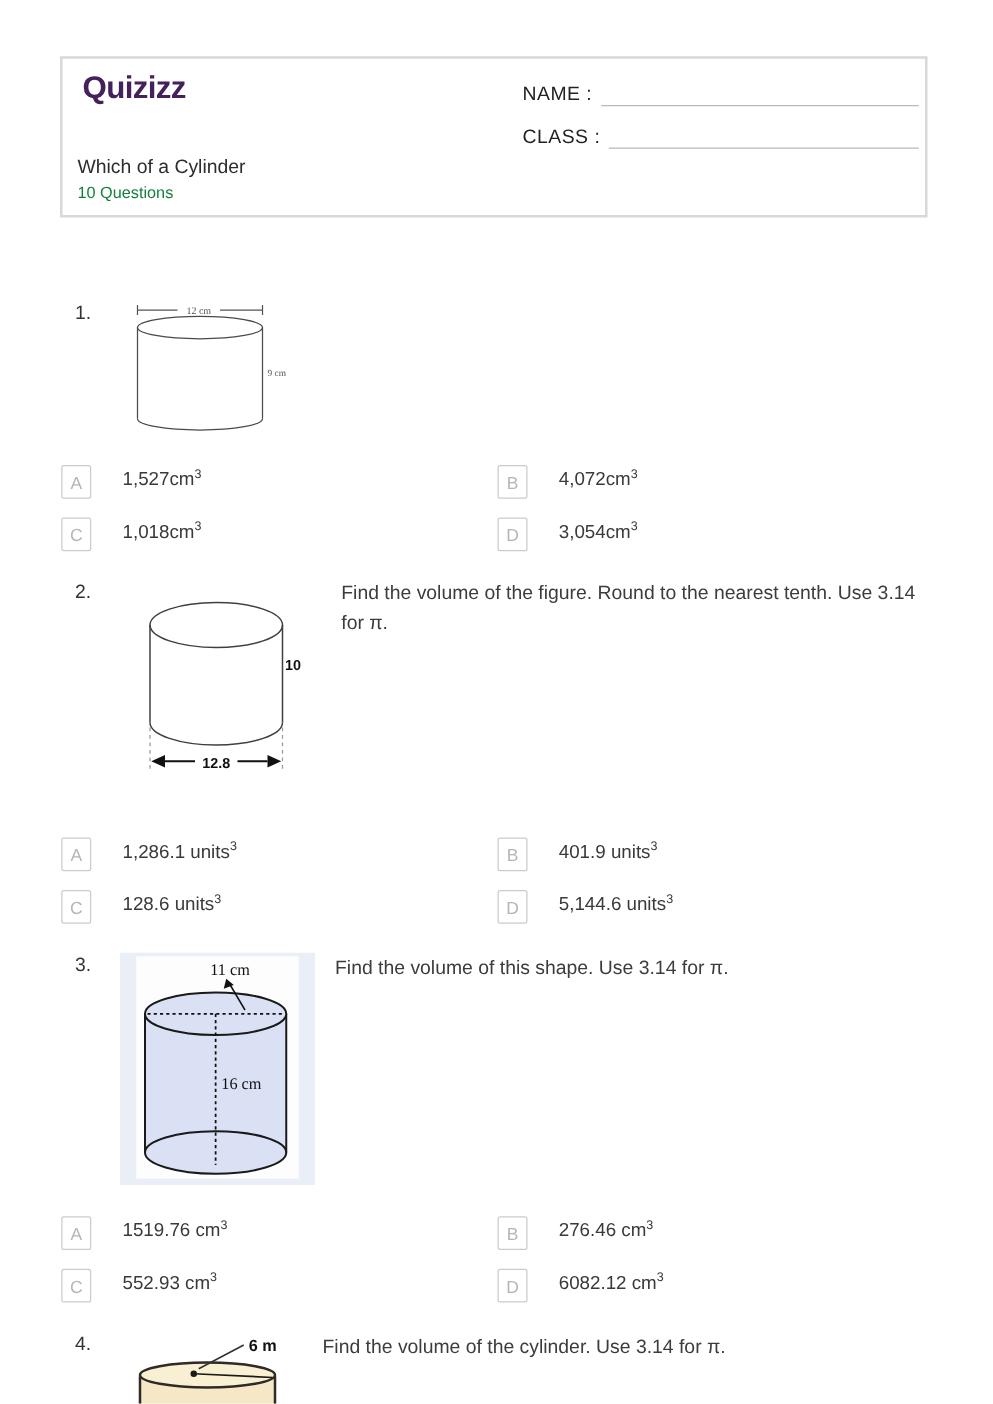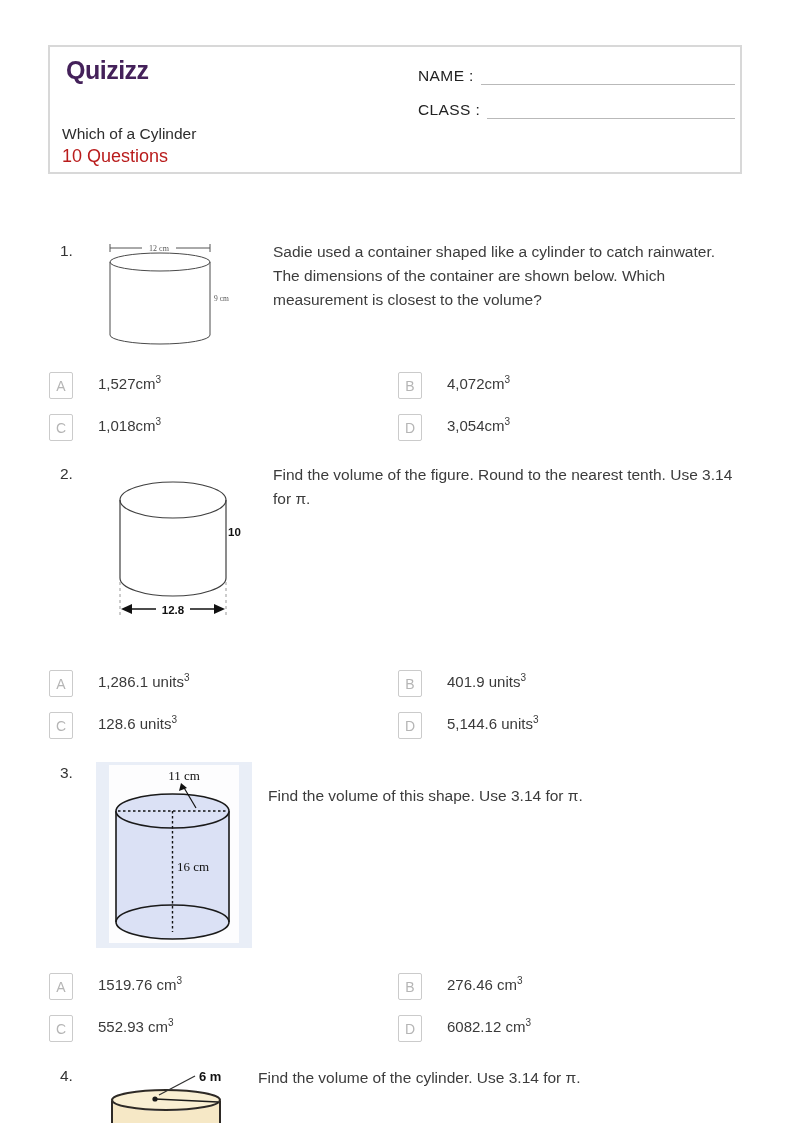--- a/index.html
+++ b/index.html
@@ -10,21 +10,21 @@
   
   .header-box{
     position:absolute;left:48px;top:45px;width:694px;height:129px;
     border:2px solid #d8d8d8;background:#fff;box-sizing:border-box;
   }
   .logo{
     position:absolute;left:16px;top:9px;font-size:25px;font-weight:bold;
     letter-spacing:-0.5px;color:#44215a;
   }
   .ws-title{position:absolute;left:12px;top:78px;font-size:15.5px;color:#2d2d2d;}
-  .ws-subtitle{position:absolute;left:12px;top:99px;font-size:18px;color:#b91c1c;}
+  .ws-subtitle{position:absolute;left:12px;top:99px;font-size:13px;color:#15803d;}
   .fields{position:absolute;left:368px;top:14px;right:5px;}
   .field-row{display:flex;align-items:flex-end;height:24px;margin-bottom:10px;}
   .field-label{font-size:15.5px;color:#222;letter-spacing:.4px;white-space:pre;}
   .field-line{flex:1;border-bottom:1.5px solid #b9b9b9;height:19px;margin-left:7px;}
   
   .qnum{position:absolute;font-size:15.5px;color:#333;}
   .qtext{
     position:absolute;width:472px;font-size:15.5px;line-height:24px;color:#3c3c3c;
   }
   .fig{position:absolute;}
@@ -69,21 +69,20 @@
     <line x1="10" y1="16" x2="42" y2="16" stroke="#555" stroke-width="1"></line>
     <line x1="76" y1="16" x2="110" y2="16" stroke="#555" stroke-width="1"></line>
     <text class="serif-label" x="59" y="19" font-size="8" fill="#555" text-anchor="middle">12 cm</text>
     <ellipse cx="60" cy="30" rx="50" ry="9" fill="#ffffff" stroke="#4a4a4a" stroke-width="1"></ellipse>
     <line x1="10" y1="30" x2="10" y2="103" stroke="#4a4a4a" stroke-width="1"></line>
     <line x1="110" y1="30" x2="110" y2="103" stroke="#4a4a4a" stroke-width="1"></line>
     <path d="M10,103 a50,9 0 0 0 100,0" fill="none" stroke="#4a4a4a" stroke-width="1"></path>
     <text class="serif-label" x="114" y="69" font-size="7.5" fill="#555">9 cm</text>
   </svg>
 
-  <div class="qtext" style="left:273px;top:240px;">Sadie used a container shaped like a cylinder to catch rainwater. The dimensions of the container are shown below. Which measurement is closest to the volume?</div>
 
   <div class="answer" style="left:49px;top:372px;">
     <span class="letter-box">A</span>
     <span class="ans-text"><span>1,527cm</span><sup>3</sup></span>
   </div>
   <div class="answer" style="left:398px;top:372px;">
     <span class="letter-box">B</span>
     <span class="ans-text"><span>4,072cm</span><sup>3</sup></span>
   </div>
   <div class="answer" style="left:49px;top:414px;">
@@ -142,21 +141,21 @@
     <line x1="133" y1="49" x2="133" y2="160" stroke="#1a1a1a" stroke-width="1.6"></line>
     <ellipse cx="76.5" cy="49" rx="56.5" ry="17" fill="#dbe1f5" stroke="#1a1a1a" stroke-width="1.6"></ellipse>
     <line x1="22" y1="49" x2="131" y2="49" stroke="#111" stroke-width="1.4" stroke-dasharray="2.5,2.5"></line>
     <line x1="76.5" y1="49" x2="76.5" y2="170" stroke="#111" stroke-width="1.4" stroke-dasharray="2.5,2.5"></line>
     <text class="serif-label" x="88" y="18" font-size="13" fill="#111" text-anchor="middle">11 cm</text>
     <line x1="87" y1="24" x2="100" y2="46" stroke="#111" stroke-width="1.2"></line>
     <polygon points="85,21 83,29 91,26" fill="#111"></polygon>
     <text class="serif-label" x="81" y="109" font-size="13" fill="#111">16 cm</text>
   </svg>
 
-  <div class="qtext" style="left:268px;top:784px;">Find the volume of this shape. Use 3.14 for π.</div>
+  <div class="qtext" style="left:268px;top:763px;">Find the volume of this shape. Use 3.14 for π.</div>
 
   <div class="answer" style="left:49px;top:973px;">
     <span class="letter-box">A</span>
     <span class="ans-text"><span>1519.76 cm</span><sup>3</sup></span>
   </div>
   <div class="answer" style="left:398px;top:973px;">
     <span class="letter-box">B</span>
     <span class="ans-text"><span>276.46 cm</span><sup>3</sup></span>
   </div>
   <div class="answer" style="left:49px;top:1015px;">

